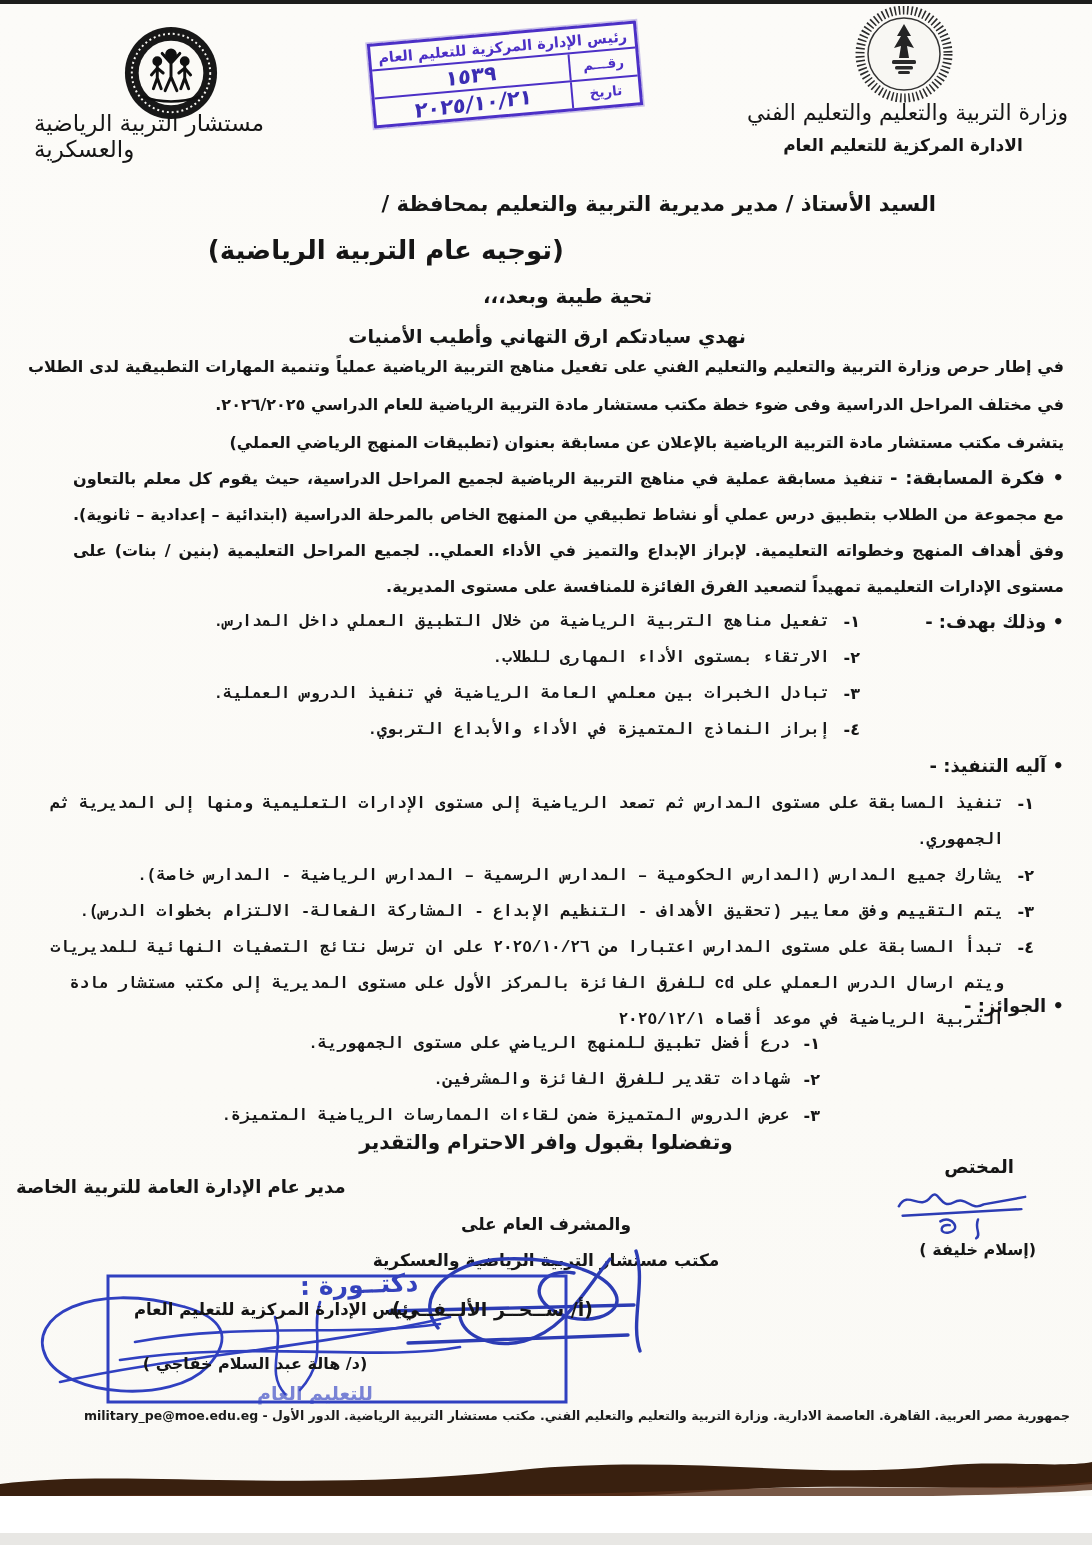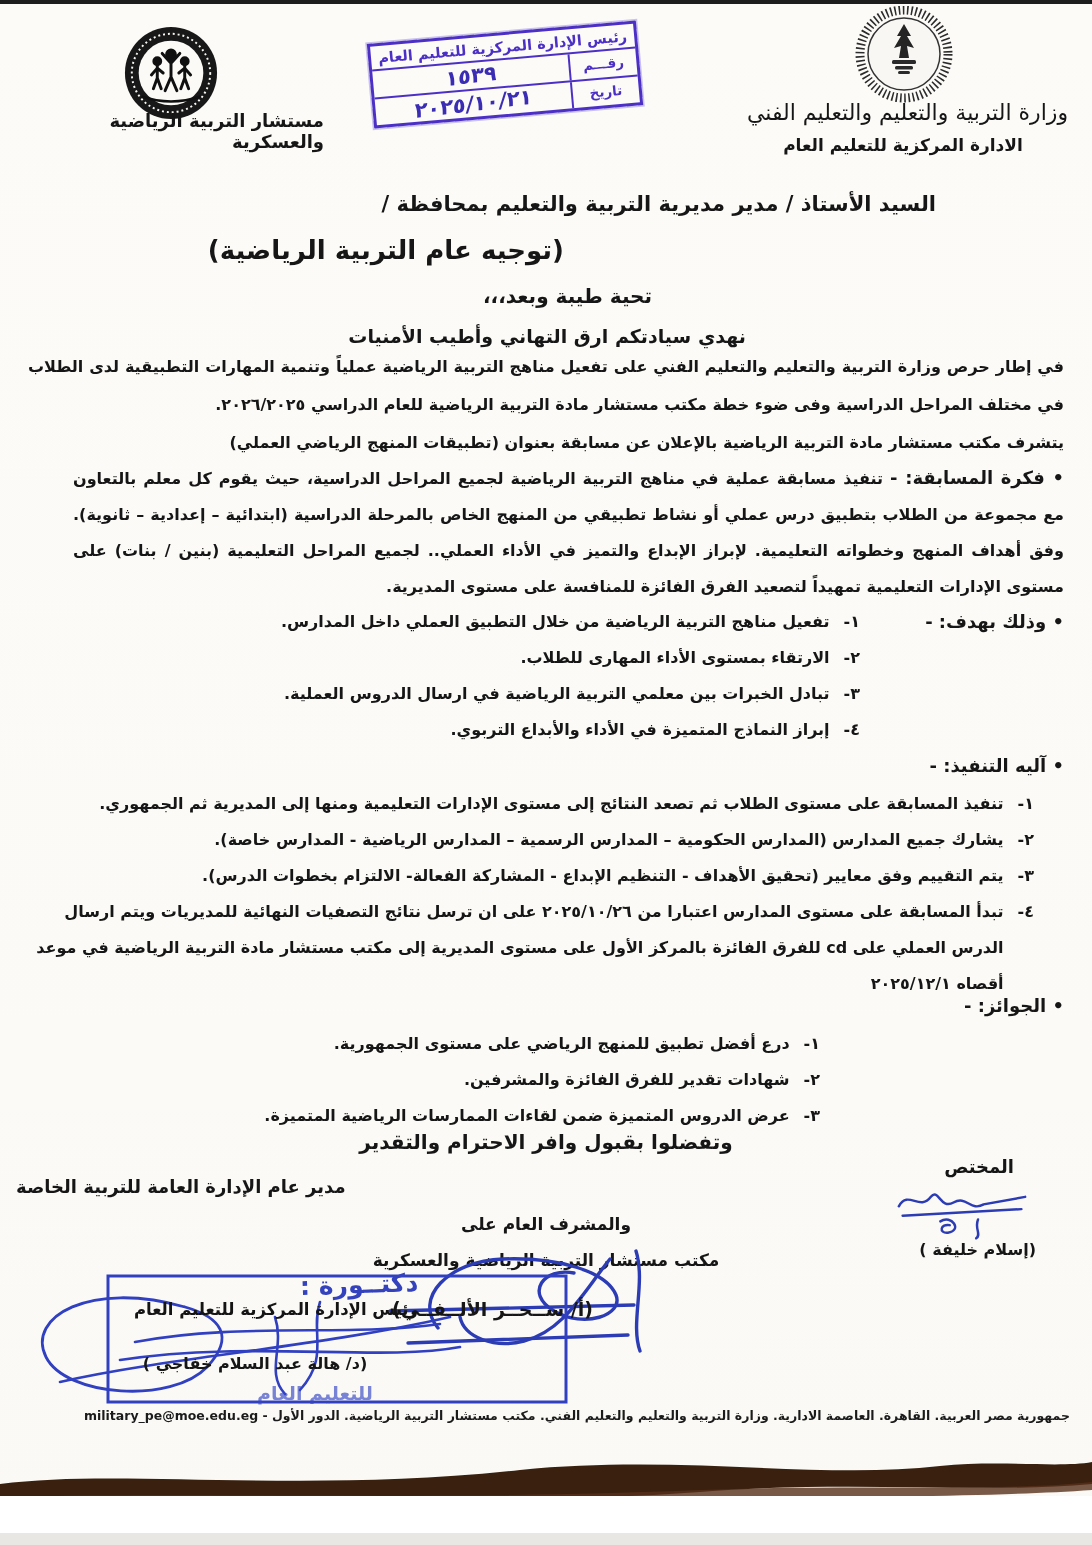--- a/index.html
+++ b/index.html
@@ -5,22 +5,22 @@
   html,body{margin:0;padding:0;background:#ffffff;}
   .page{
     position:relative;width:1092px;height:1545px;margin:0 auto;
     background:linear-gradient(180deg,#fcfbf8 0%,#fbfaf6 70%,#faf9f5 100%);
     font-family:"DejaVu Sans",sans-serif;color:#161616;direction:rtl;overflow:hidden;
   }
   .top-edge{position:absolute;top:0;left:0;right:0;height:4px;background:#1d1d1d;}
 
   
   .advisor-logo{position:absolute;left:122px;top:24px;width:98px;height:98px;}
-  .advisor-title{position:absolute;left:34px;top:110px;width:290px;text-align:right;
-    font-size:18px;font-weight:700;}
+  .advisor-title{position:absolute;left:34px;top:110px;width:290px;text-align:left;
+    font-size:23px;font-weight:400;}
   .ministry-logo{position:absolute;left:852px;top:6px;width:104px;height:100px;}
   .ministry-text{position:absolute;right:24px;top:100px;width:330px;text-align:center;}
   .ministry-text .l1{font-size:22px;font-weight:400;text-align:right;}
   .ministry-text .l2{font-size:17px;font-weight:700;margin-top:10px;}
 
   
   .stamp{position:absolute;top:32px;right:452px;width:264px;transform:rotate(-5deg);
     color:#4c30c6;border:3px solid #4c30c6;box-shadow:0 0 0 1.5px rgba(76,48,198,.28);
     background:rgba(255,255,255,0);}
   .stamp .title{border-bottom:2px solid #4c30c6;text-align:center;font-size:14.5px;
@@ -45,21 +45,21 @@
   .sec-label{font-size:18px;font-weight:700;white-space:nowrap;}
   .goals{top:604px;}
   .goals .sec-label{position:absolute;right:0;top:0;}
   .mech{top:748px;}
   .prizes{top:988px;}
   .items-indented{margin-right:204px;font-weight:700;line-height:36px;}
   .items-wide{margin-right:30px;font-weight:700;line-height:36px;margin-top:2px;}
   .items-prizes{margin-right:244px;font-weight:700;line-height:36px;margin-top:2px;}
   .num-item{display:flex;gap:14px;align-items:flex-start;}
   .num-item .num{flex:0 0 auto;}
-  .num-item .txt{flex:1 1 auto;}
+  .num-item .txt{flex:1 1 auto;font-family:Liberation Mono, monospace;}
 
   
   .regards{position:absolute;left:0;right:0;top:1130px;text-align:center;
     font-size:20px;font-weight:700;}
   .sig-title1{position:absolute;left:0;right:0;top:1176px;text-align:left;
     font-size:18px;font-weight:700;padding-left:16px;}
   .sig-title2{position:absolute;left:0;right:0;top:1214px;text-align:center;
     font-size:17px;font-weight:700;}
   .sig-title3{position:absolute;left:0;right:0;top:1250px;text-align:center;
     font-size:17px;font-weight:700;}
@@ -158,35 +158,35 @@
         <div class="num-item">
           <span class="num">١-</span>
           <span class="txt">تفعيل مناهج التربية الرياضية من خلال التطبيق العملي داخل المدارس.</span>
         </div>
         <div class="num-item">
           <span class="num">٢-</span>
           <span class="txt">الارتقاء بمستوى الأداء المهارى للطلاب.</span>
         </div>
         <div class="num-item">
           <span class="num">٣-</span>
-          <span class="txt">تبادل الخبرات بين معلمي التربية الرياضية في ارسال الدروس العملية.</span>
+          <span class="txt">تبادل الخبرات بين معلمي العامة الرياضية في تنفيذ الدروس العملية.</span>
         </div>
         <div class="num-item">
           <span class="num">٤-</span>
           <span class="txt">إبراز النماذج المتميزة في الأداء والأبداع التربوي.</span>
         </div>
       </div>
     </div>
 
     <div class="abs mech">
       <div class="sec-label">• آليه التنفيذ: -</div>
       <div class="items-wide">
         <div class="num-item">
           <span class="num">١-</span>
-          <span class="txt">تنفيذ المسابقة على مستوى الطلاب ثم تصعد النتائج إلى مستوى الإدارات التعليمية ومنها إلى المديرية ثم الجمهوري.</span>
+          <span class="txt">تنفيذ المسابقة على مستوى المدارس ثم تصعد الرياضية إلى مستوى الإدارات التعليمية ومنها إلى المديرية ثم الجمهوري.</span>
         </div>
         <div class="num-item">
           <span class="num">٢-</span>
           <span class="txt">يشارك جميع المدارس (المدارس الحكومية – المدارس الرسمية – المدارس الرياضية - المدارس خاصة).</span>
         </div>
         <div class="num-item">
           <span class="num">٣-</span>
           <span class="txt">يتم التقييم وفق معايير (تحقيق الأهداف - التنظيم الإبداع - المشاركة الفعالة- الالتزام بخطوات الدرس).</span>
         </div>
         <div class="num-item">

